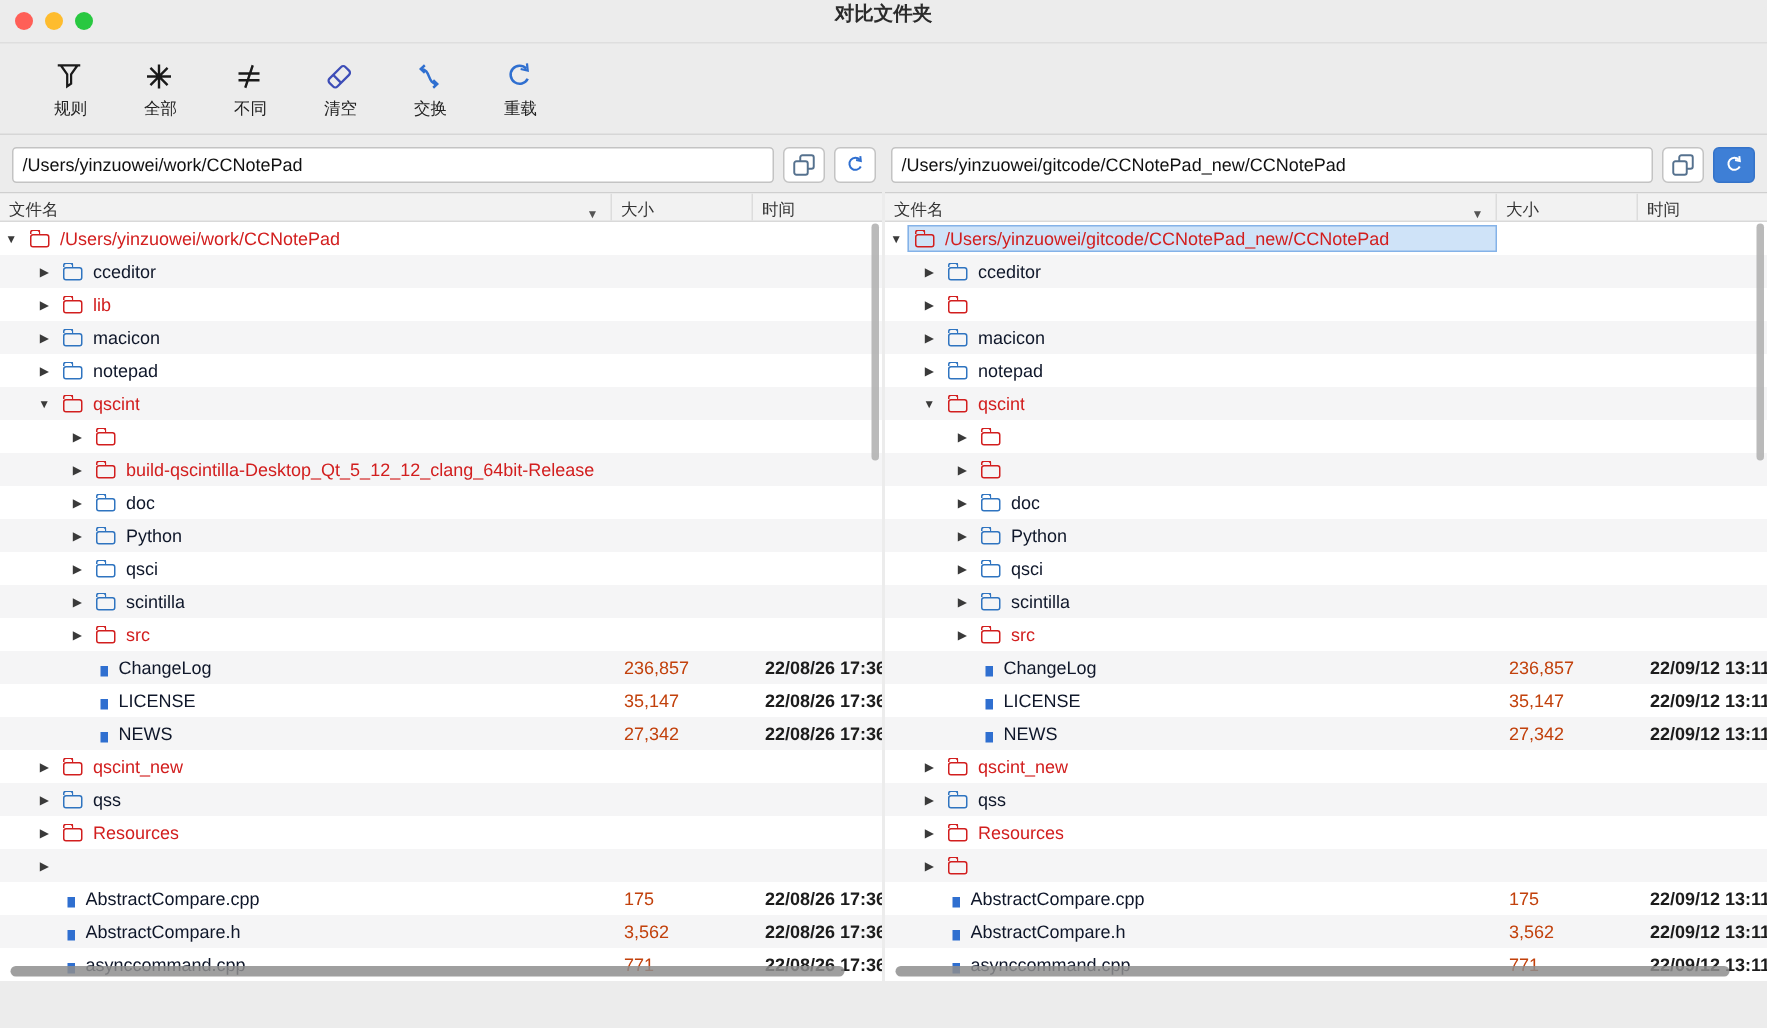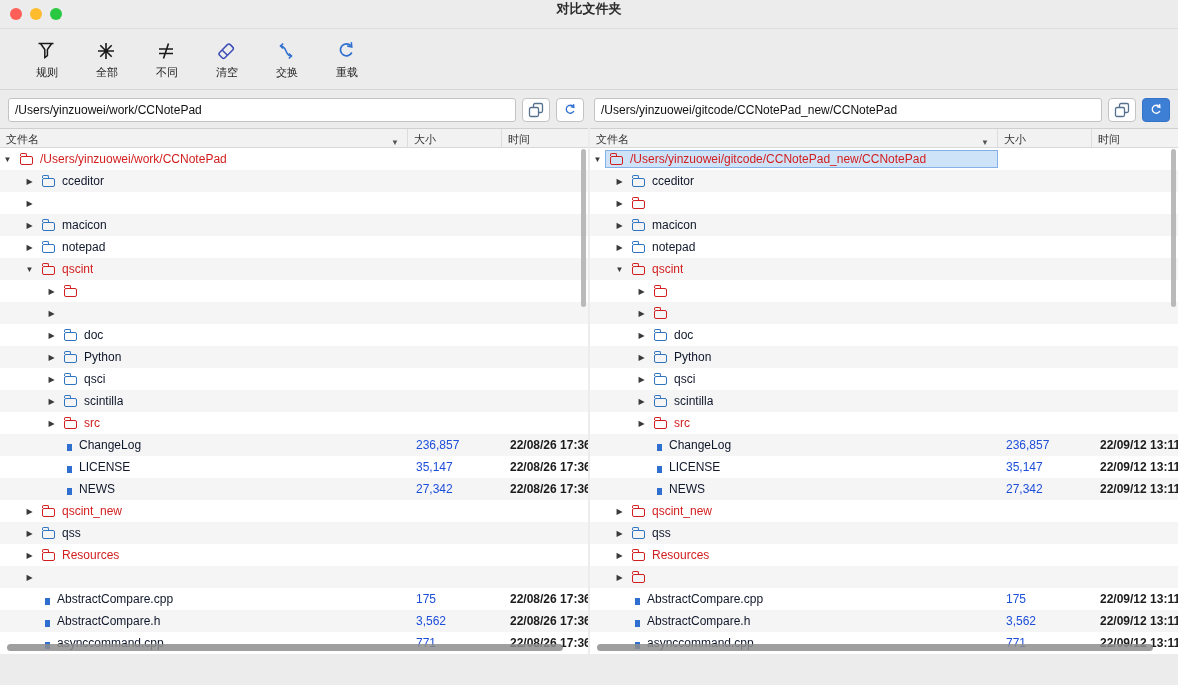--- a/index.html
+++ b/index.html
@@ -45,21 +45,21 @@
   .indent{flex-shrink:0;height:1px;}
   .arrow{width:15px;flex-shrink:0;text-align:center;font-size:8px;color:#3a3a3a;}
   .namebox{display:flex;align-items:center;gap:7px;padding:0 4px;height:18px;flex:1;overflow:hidden;white-space:nowrap;border:1px solid transparent;box-sizing:border-box;}
   .namebox.selected{background:#cfe3f8;border-color:#84b2e8;}
   .fold{width:13px;height:9px;border:1.5px solid currentColor;border-radius:2px;position:relative;flex-shrink:0;margin-top:3px;color:#2f74c0;box-sizing:border-box;}
   .fold::before{content:"";position:absolute;left:-1.5px;top:-4px;width:5px;height:2px;border:1.5px solid currentColor;border-bottom:none;border-radius:2px 2px 0 0;}
   .fold.diff{color:#d21e1e;}
   .fileic{width:5px;height:7px;background:#2f6fd0;flex-shrink:0;margin-left:3px;margin-top:4px;}
   .lbl{color:#0f172a;overflow:hidden;}
   .lbl.diff{color:#d21e1e;}
-  .sizecol{width:94px;flex-shrink:0;padding-left:8px;color:#1d4ed8;box-sizing:border-box;}
+  .sizecol{width:94px;flex-shrink:0;padding-left:8px;color:#c2410c;box-sizing:border-box;}
   .timecol{flex:1;padding-left:8px;color:#1c1c1c;white-space:nowrap;overflow:hidden;font-weight:bold;}
 
   .hscroll{position:absolute;bottom:3px;left:7px;width:556px;height:7px;background:#8e8e8e;border-radius:4px;opacity:.85;}
   .vscroll{position:absolute;top:2px;right:2px;width:5px;height:158px;background:#aeaeae;border-radius:3px;opacity:.85;}
 
   
   .statusbar{flex:1;border-top:1px solid #cfcfcf;display:flex;align-items:center;justify-content:flex-end;padding-right:14px;font-size:13px;font-weight:bold;color:#111;}
 </style>
 </head>
 <body>
@@ -202,20 +202,24 @@
                 <span class="lbl">cceditor</span>
               </span>
             </div>
             <span class="sizecol"></span>
             <span class="timecol"></span>
           </div>
           <div class="row">
             <div class="namecol">
               <span class="indent" style="width: 22px;"></span>
               <span class="arrow">▶</span>
+              <span class="namebox">
+                <span class="fold diff"></span>
+                <span class="lbl diff">lib</span>
+              </span>
             </div>
             <span class="sizecol"></span>
             <span class="timecol"></span>
           </div>
           <div class="row">
             <div class="namecol">
               <span class="indent" style="width: 22px;"></span>
               <span class="arrow">▶</span>
               <span class="namebox">
                 <span class="fold"></span>
@@ -257,20 +261,24 @@
                 <span class="fold diff"></span>
               </span>
             </div>
             <span class="sizecol"></span>
             <span class="timecol"></span>
           </div>
           <div class="row">
             <div class="namecol">
               <span class="indent" style="width: 44px;"></span>
               <span class="arrow">▶</span>
+              <span class="namebox">
+                <span class="fold diff"></span>
+                <span class="lbl diff">build-qscintilla-Desktop_Qt_5_12_12_clang_64bit-Release</span>
+              </span>
             </div>
             <span class="sizecol"></span>
             <span class="timecol"></span>
           </div>
           <div class="row">
             <div class="namecol">
               <span class="indent" style="width: 44px;"></span>
               <span class="arrow">▶</span>
               <span class="namebox">
                 <span class="fold"></span>

